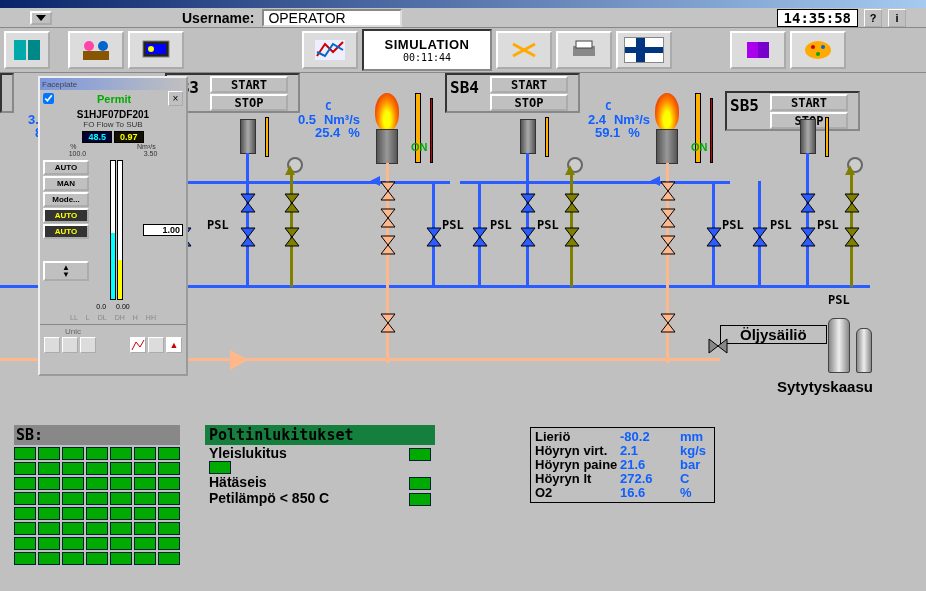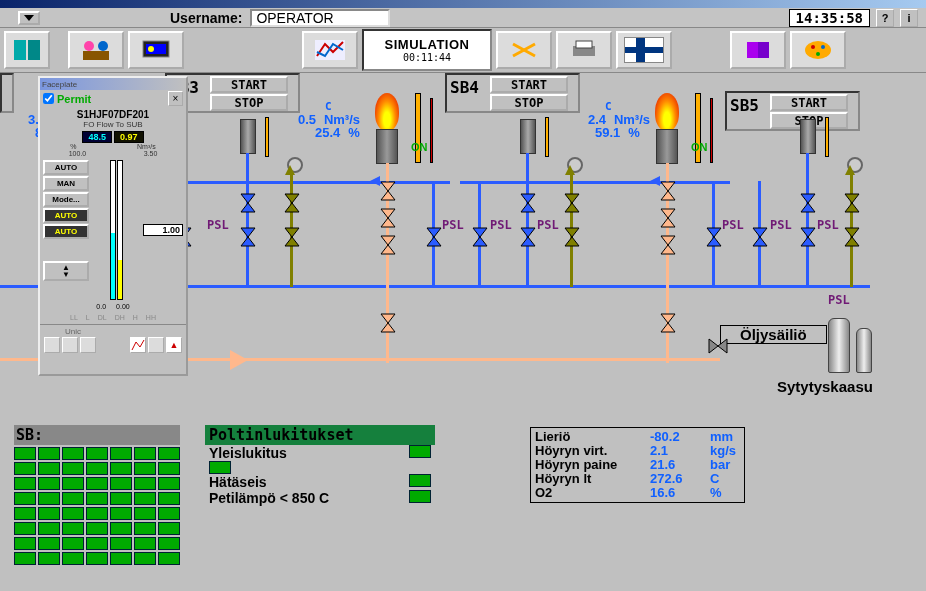--- a/index.html
+++ b/index.html
@@ -2,21 +2,21 @@
 <html><head>
 <meta charset="utf-8">
 <style>
 * { margin: 0; padding: 0; box-sizing: border-box; font-family: Arial, sans-serif; }
 body { width: 926px; height: 591px; background: #c0c0c0; position: relative; overflow: hidden; }
 
 
 .titlebar { height: 8px; background: linear-gradient(to right, #0a246a, #a6caf0); }
 
 
-.topstrip { height: 20px; background: #c4c4c4; display: flex; align-items: center; padding: 0 8px; border-bottom: 1px solid #888; }
+.topstrip { height: 20px; background: #c4c4c4; display: flex; align-items: center; padding: 0 20px; border-bottom: 1px solid #888; }
 .dropdown-btn { width: 22px; height: 14px; background: #c0c0c0; border: 2px outset #fff; margin-left: 10px; display:flex; align-items:center; justify-content:center; }
 .dropdown-btn::after { content:''; border-left:5px solid transparent; border-right:5px solid transparent; border-top:6px solid #000; }
 .username-lbl { margin-left: 130px; font-weight: bold; font-size: 14px; }
 .username-val { margin-left: 8px; padding: 0 4px; background: #fff; border: 2px inset #ddd; min-width: 140px; height: 18px; font-size: 14px; display:flex; align-items:center; }
 .clock { margin-left: auto; background:#fff; border:1px solid #000; padding:0 6px; font-weight:bold; font-size:14px; font-family: monospace; }
 .help-icon { width:18px; height:18px; margin-left:6px; background:#c0c0c0; border:1px outset #fff; display:flex; align-items:center; justify-content:center; font-size:11px; font-weight:bold; cursor:pointer; }
 
 
 .toolbar { height: 45px; background: #c0c0c0; display:flex; align-items:center; padding: 2px 4px; gap: 4px; border-bottom: 1px solid #888;}
 .tb-btn { width: 56px; height: 38px; background: #dcdcdc; border: 2px outset #fff; display:flex; align-items:center; justify-content:center; cursor:pointer; font-size:9px; }
@@ -47,61 +47,61 @@
 .b1 { left: 96px; } .b2 { left: 376px; } .b3 { left: 656px; }
 
 .ruler { position:absolute; top: 20px; width: 6px; height: 70px; background:#ffb000; border: 1px solid #000;}
 .r1 { left: 135px; } .r2 { left: 415px; } .r3 { left: 695px; }
 
 .on-lbl { position:absolute; top: 68px; color: #0a0; font-weight:bold; font-size: 11px;}
 .o1 { left: 131px; } .o2 { left: 411px; } .o3 { left: 691px; }
 
 .read { position:absolute; font-family: monospace; font-weight:bold; font-size: 13px; color: #1060ff; text-align: right; line-height: 13px;}
 .c-lbl { position:absolute; color:#1060ff; font-family: monospace; font-size:11px; font-weight:bold; }
-.psl { position:absolute; font-family: monospace; font-size:12px; color:#701a75; font-weight:bold;}
+.psl { position:absolute; font-family: monospace; font-size:12px; color:#000000; font-weight:bold;}
 
 .tank { position:absolute; background: linear-gradient(to right, #888, #eee, #888); border:1px solid #444; border-radius: 6px 6px 2px 2px;}
 .tank1 { left: 828px; top: 245px; width: 22px; height: 55px; }
 .tank2 { left: 856px; top: 255px; width: 16px; height: 45px; }
 .oil-lbl { position:absolute; left: 720px; top: 252px; font-weight:bold; font-size:15px; border:1px solid #000; background:#c0c0c0; padding:0 19px;}
 .gas-lbl { position:absolute; left: 777px; top: 305px; font-weight:bold; font-size:15px;}
 
 
 .aux-box { position:absolute; top: 46px; width: 16px; height: 35px; background: linear-gradient(to right,#555,#aaa,#555); border:1px solid #333; }
 .a1{left:240px;} .a2{left:520px;} .a3{left:800px;}
 .aux-circ { position:absolute; top: 84px; width:16px; height:16px; border:2px solid #666; border-radius:50%; background:#ccc;}
 .c1{left:287px;} .c2{left:567px;} .c3{left:847px;}
 .ruler2 { position:absolute; top: 44px; width:4px; height: 40px; background:#ffb000; border:1px solid #000;}
 .rs1{left:265px;} .rs2{left:545px;} .rs3{left:825px;}
 
 
-.readout-box { position:absolute; left: 530px; top: 354px; width: 215px; border: 1px solid #000; background:#c0c0c0; font-family: monospace; font-size: 13px; font-weight:bold; padding: 2px 4px; line-height: 14px;}
+.readout-box { position:absolute; left: 530px; top: 354px; width: 185px; border: 1px solid #000; background:#c0c0c0; font-family: monospace; font-size: 13px; font-weight:bold; padding: 2px 4px; line-height: 14px;}
 .readout-row { display:flex; }
 .readout-row .n { flex: 1; color:#000;}
 .readout-row .v { width: 56px; text-align:left; color:#1060ff;}
 .readout-row .u { width: 34px; color:#1060ff; padding-left:4px;}
 
 
 .interlock { position:absolute; left: 205px; top: 352px; width: 230px; }
 .interlock .hdr { background:#15803d; font-weight:bold; font-size:15px; padding:1px 4px; font-family: monospace; }
-.interlock .row { display:flex; align-items:flex-start; font-size:14px; font-family: monospace; font-weight:bold; padding:0 4px; }
+.interlock .row { display:flex; align-items:flex-end; font-size:14px; font-family: monospace; font-weight:bold; padding:0 4px; }
 .interlock .row span { flex:1; }
 .interlock .ind { width:22px; height:13px; background:#0a0; border:1px solid #023;}
 
 
 .sbgrid { position:absolute; left: 14px; top: 352px; }
 .sbgrid .hdr { background:#888; font-weight:bold; font-family: monospace; font-size:15px; padding:1px 2px; margin-bottom:2px;}
 .sbgrid .cells { display:grid; grid-template-columns: repeat(7, 22px); grid-auto-rows: 13px; gap: 2px; }
 .sbgrid .cell { background:#0a0; border:1px solid #023;}
 
 
 .faceplate { position:absolute; left: 38px; top: 76px; width: 150px; height: 300px; background:#c0c0c0; border: 2px outset #eee; font-size:10px;}
 .fp-title { height: 12px; background: linear-gradient(to right,#7a96df,#c0c0c0); font-size:8px; color:#444; display:flex; align-items:center; padding:0 2px;}
 .fp-row1 { display:flex; align-items:center; padding: 1px 3px; gap:3px;}
-.permit-lbl { color: #0a0; font-weight:bold; font-size:11px; flex:1;}
+.permit-lbl { color: #0a0; font-weight:bold; font-size:11px; flex:1;margin-left:40px;}
 .fp-x { width:15px; height:15px; border:1px outset #fff; background:#c0c0c0; display:flex;align-items:center;justify-content:center; font-size:10px; cursor:pointer;}
 .fp-tag { font-weight:bold; font-size:10px; text-align:center; padding-top:2px;}
 .fp-desc { font-size:8px; text-align:center; color:#333;}
 .fp-vals { display:flex; justify-content:center; gap:2px; margin-top:2px;}
 .fp-v { padding:0 5px; font-size:9px; font-weight:bold; border:1px solid #000;}
 .fp-v.v1 { background:#003; color:#0ff;}
 .fp-v.v2 { background:#110; color:#ff0;}
 .fp-scale { display:flex; justify-content:space-around; font-size:7px; color:#333;}
 .fp-col { display:flex; padding: 3px; gap:2px;}
 .fp-btns { display:flex; flex-direction:column; gap:1px; width:46px;}

